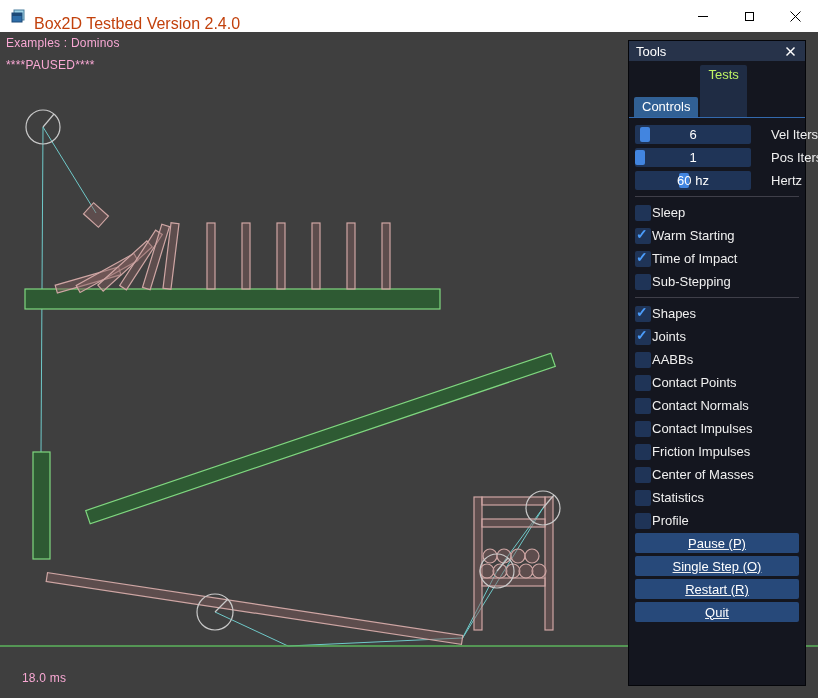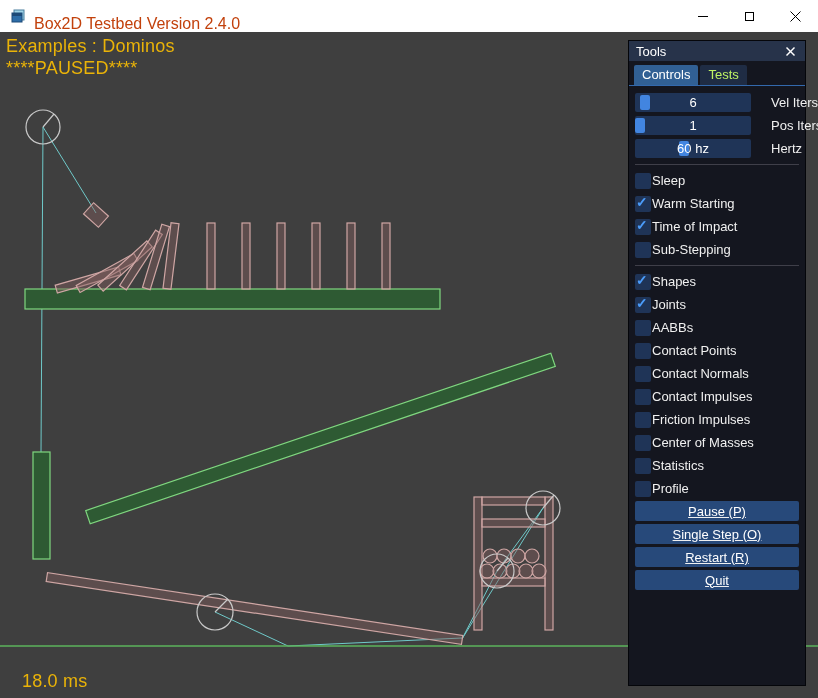--- a/index.html
+++ b/index.html
@@ -15,35 +15,35 @@
   .app-icon { width:16px; height:16px; margin:0 8px 0 10px; flex:0 0 auto; }
   .title-text { font-size:16px; color:#c2410c;margin-top:16px; }
   .win-controls { margin-left:auto; display:flex; height:32px; }
   .win-btn { width:46px; height:32px; display:flex; align-items:center; justify-content:center; }
   .glyph-min { width:10px; height:1px; background:#000; }
   .glyph-max { width:9px; height:9px; border:1px solid #000; }
 
   
   .canvas { position:absolute; top:32px; left:0; width:818px; height:666px; background:#3f3f3f; }
   .scene { position:absolute; top:0; left:0; }
-  .overlay-text { position:absolute; font-size:18px; color:#eab308; letter-spacing:0.2px; }
+  .overlay-text { position:absolute; font-size:12px; color:#f9a8d4; letter-spacing:0.2px; }
   .t-example { left:6px; top:4px; }
   .t-paused  { left:6px; top:26px; }
   .t-ms      { left:6px; top:639px;margin-left:16px; }
 
   
   .panel { position:absolute; left:628px; top:40px; width:178px; height:646px;
            background:#14161f; border:1px solid #05060a; color:#f0f0f0; font-size:13px; }
   .panel-title { height:20px; background:#27334a; display:flex; align-items:center; padding:6px 7px; }
   .panel-title-text { font-size:13px; color:#fff; }
   .panel-close { margin-left:auto; width:15px; height:15px; display:flex; align-items:center; justify-content:center; }
 
   .tabbar { display:flex; gap:2px; padding:4px 5px 0 5px; border-bottom:1px solid #3369ad; }
   .tab { padding:2px 8px 3px 8px; background:#1f2c44; color:#bef264; border-radius:2px 2px 0 0; }
-  .tab.active { background:#316094; color:#fff; }
+  .tab.active { background:#316094; color:#fff;margin-top:32px; }
 
   .panel-content { padding:5px 6px 0 6px; }
 
   .slider-row { display:flex; align-items:center; height:23px; }
   .slider { position:relative; width:116px; height:19px; background:#1f3457; border-radius:2px; flex:0 0 auto; }
   .grab { position:absolute; top:2px; width:10px; height:15px; background:#4285e0; border-radius:2px; }
   .slider-value { position:absolute; left:0; top:0; width:100%; text-align:center; line-height:19px; color:#fff; }
   .row-label { margin-left:20px; color:#f0f0f0; white-space:nowrap; }
 
   .separator { height:1px; background:#3f3f49; margin:4px 0; }

